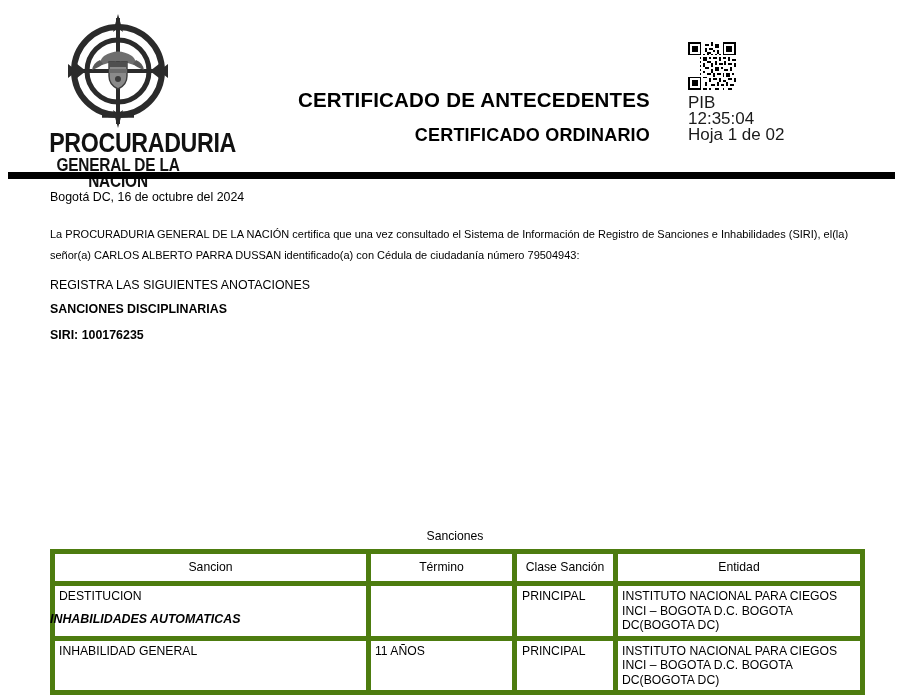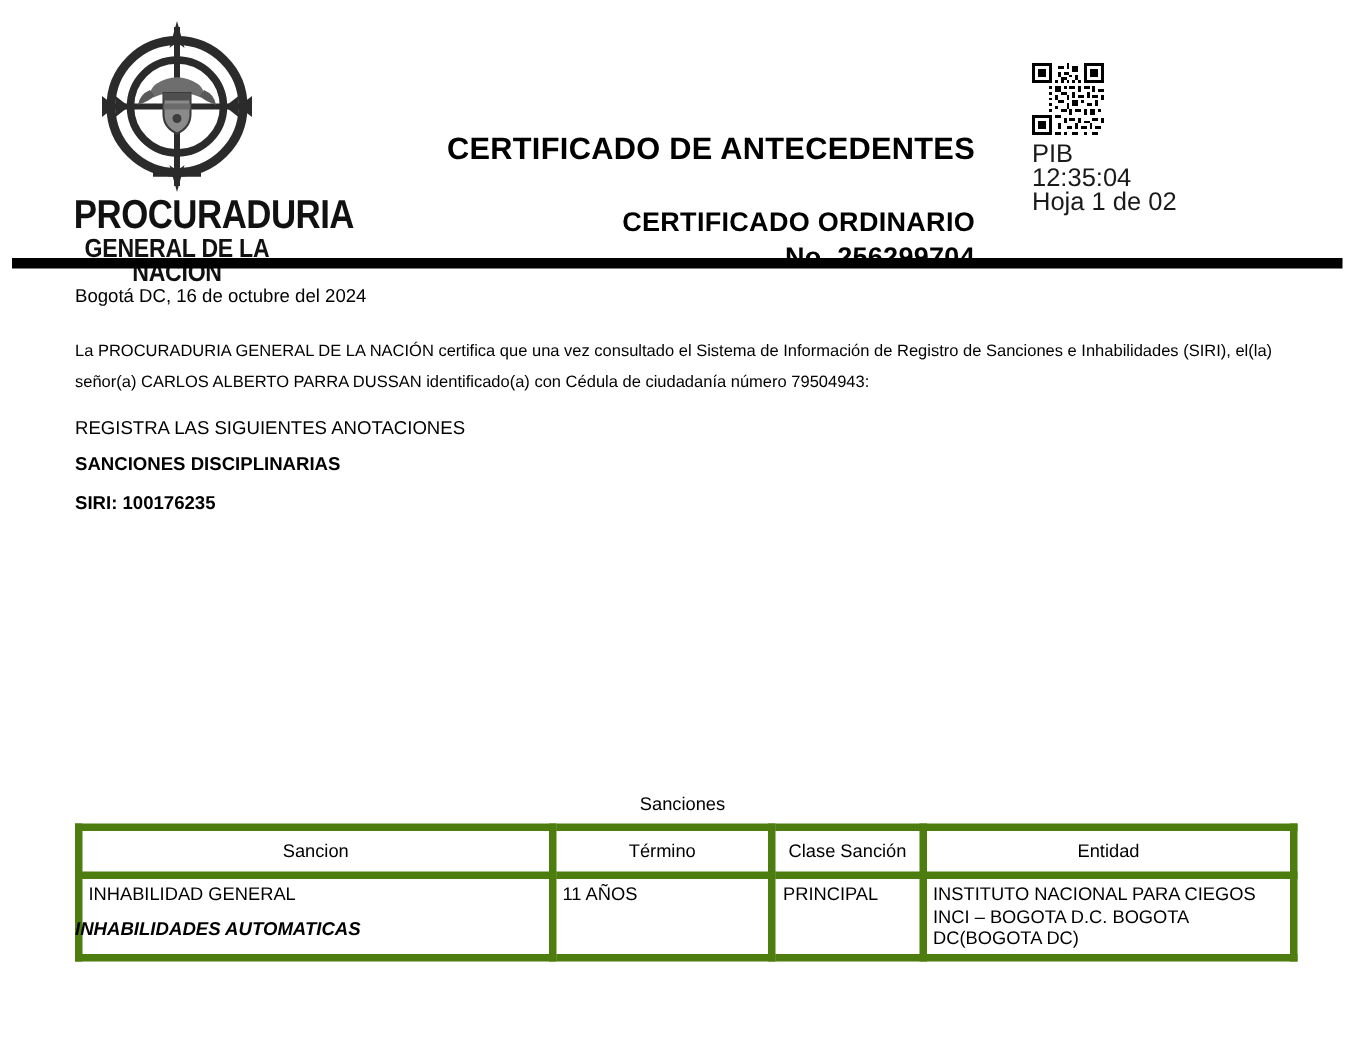--- a/index.html
+++ b/index.html
@@ -74,21 +74,21 @@
   }
   .title-main {
     font-size: 20.5px;
     font-weight: bold;
     letter-spacing: 0.2px;
     white-space: nowrap;
   }
   .title-sub {
     font-size: 18px;
     font-weight: bold;
-    margin-top: 26px;
+    margin-top: 13px;
     letter-spacing: 0.2px;
   }
   .title-num {
     font-size: 18px;
     font-weight: bold;
     margin-top: 2px;
     letter-spacing: 0.2px;
   }
 
   
@@ -235,21 +235,20 @@
       </div>
       <div class="logo-wordmark">
         <span class="logo-l1">PROCURADURIA</span>
         <span class="logo-l2">GENERAL DE LA NACION</span>
       </div>
     </div>
 
     <div class="titles">
       <div class="title-main">CERTIFICADO DE ANTECEDENTES</div>
       <div class="title-sub">CERTIFICADO ORDINARIO</div>
-      <div class="title-num">No. 256299704</div>
     </div>
 
     <div class="qr-block">
       <svg class="qr-code" viewBox="0 0 25 25" shape-rendering="crispEdges">
         <rect width="25" height="25" fill="#ffffff"></rect>
         <g fill="#000000">
 
           <rect x="0" y="0" width="7" height="1"></rect>
             <rect x="0" y="6" width="7" height="1"></rect>
           <rect x="0" y="0" width="1" height="7"></rect>
@@ -367,20 +366,30 @@
       <thead>
         <tr>
           <th class="th-c">Sancion</th>
           <th class="th-c">Término</th>
           <th class="th-c">Clase Sanción</th>
           <th class="th-c">Entidad</th>
         </tr>
       </thead>
       <tbody>
         <tr>
+          <td class="td-l">DESTITUCION</td>
+          <td class="td-l"></td>
+          <td class="td-pad">PRINCIPAL</td>
+          <td class="td-l">
+            <span class="ent-line"> INSTITUTO NACIONAL PARA CIEGOS</span>
+            <span class="ent-line">INCI – BOGOTA D.C.      BOGOTA</span>
+            <span class="ent-line">DC(BOGOTA DC)</span>
+          </td>
+        </tr>
+        <tr>
           <td class="td-l">INHABILIDAD GENERAL</td>
           <td class="td-l">11 AÑOS</td>
           <td class="td-pad">PRINCIPAL</td>
           <td class="td-l">
             <span class="ent-line"> INSTITUTO NACIONAL PARA CIEGOS</span>
             <span class="ent-line">INCI – BOGOTA D.C.      BOGOTA</span>
             <span class="ent-line">DC(BOGOTA DC)</span>
           </td>
         </tr>
       </tbody>

